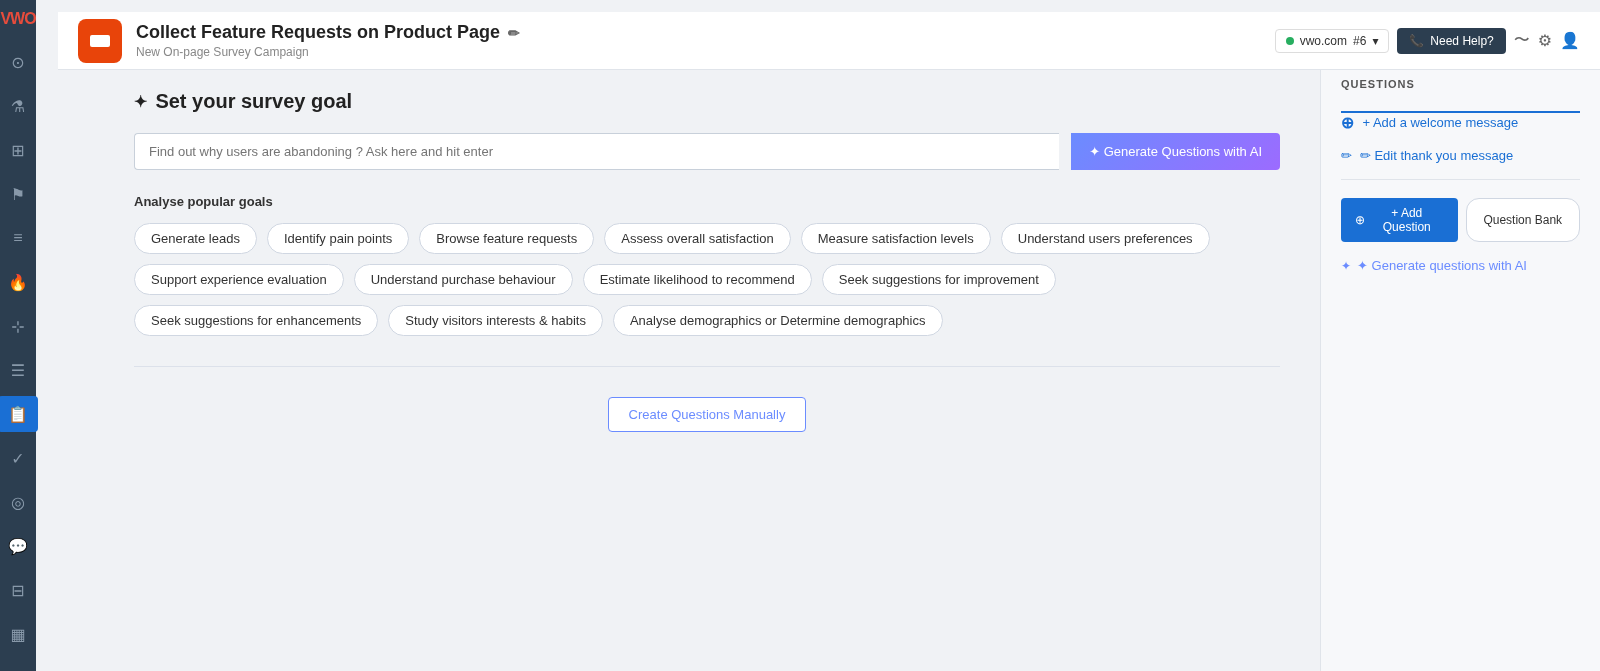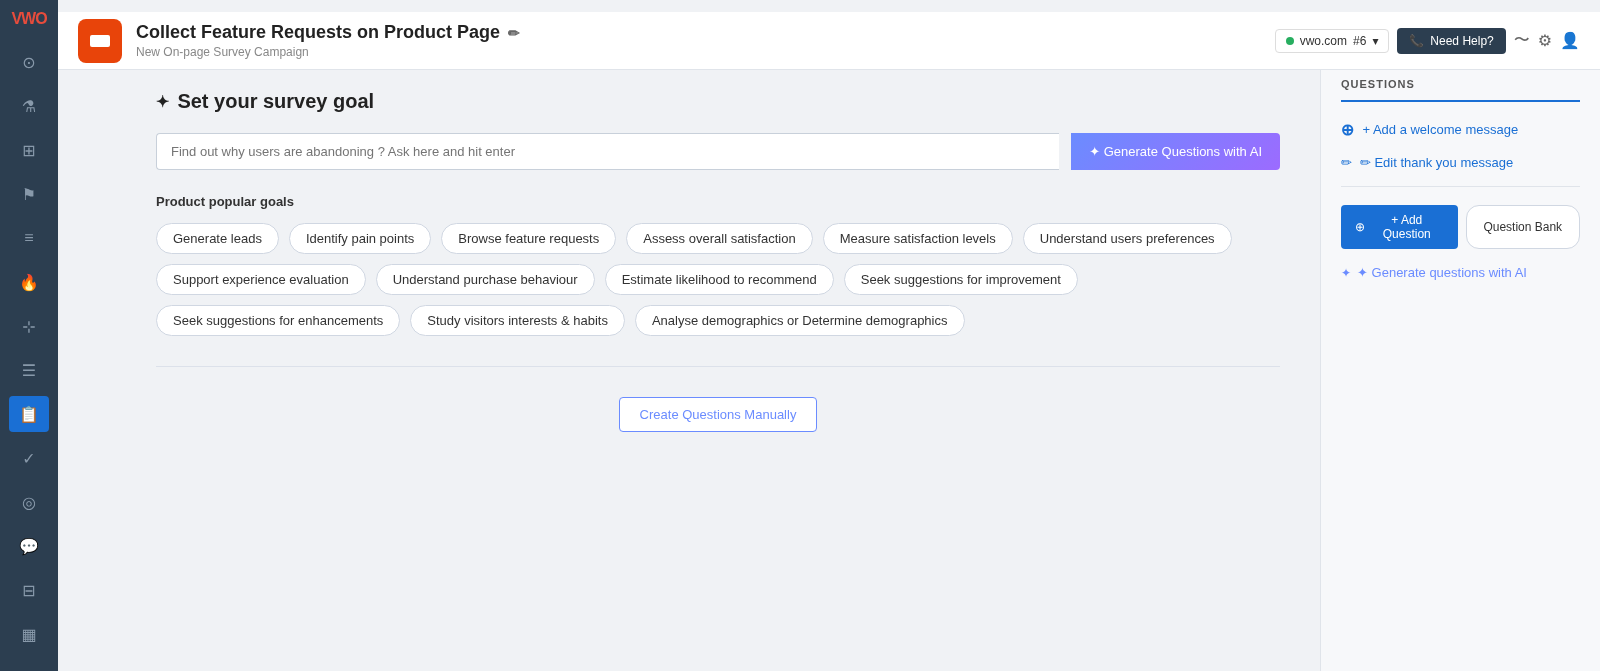--- a/index.html
+++ b/index.html
@@ -1,20 +1,20 @@
 <!DOCTYPE html>
 <html><head>
   <meta charset="utf-8">
   <style>
     * { box-sizing: border-box; margin: 0; padding: 0; }
     body { font-family: -apple-system, BlinkMacSystemFont, 'Segoe UI', sans-serif; background: #f0f2f5; display: flex; height: 671px; overflow: hidden; }
 
     
     .sidebar {
-      width: 58px;
+      width: 36px;
       background: #2c3e50;
       display: flex;
       flex-direction: column;
       align-items: center;
       padding: 10px 0;
       gap: 8px;
       flex-shrink: 0;
       z-index: 10;
     }
     .sidebar-item {
@@ -208,22 +208,21 @@
     }
 
     
     .questions-header {
       font-size: 11px;
       font-weight: 700;
       color: #555;
       letter-spacing: 1px;
       text-transform: uppercase;
       border-bottom: 2px solid #1a6fd4;
-      padding-bottom: 10px;
-      margin-bottom: 18px;
+      padding-bottom: 21px;
     }
     .question-action {
       display: flex;
       align-items: center;
       gap: 8px;
       font-size: 13px;
       color: #1a6fd4;
       cursor: pointer;
       margin-bottom: 16px;
     }
@@ -346,21 +345,21 @@
     </h2>
 
 
     <div class="input-row">
       <input class="goal-input" type="text" placeholder="Find out why users are abandoning ? Ask here and hit enter" style="">
       <button class="generate-btn">
         <span>✦ Generate Questions with AI</span>
       </button>
     </div>
 
-    <p class="browse-title">Product popular goals</p>
+    <p class="browse-title">Analyse popular goals</p>
 
     <div class="goals-grid">
 
     <span class="goal-tag">Generate leads</span>
         <span class="goal-tag">Identify pain points</span>
         <span class="goal-tag">Browse feature requests</span>
         <span class="goal-tag">Assess overall satisfaction</span>
         <span class="goal-tag">Measure satisfaction levels</span>
         <span class="goal-tag">Understand users preferences</span>
         <span class="goal-tag">Support experience evaluation</span>

